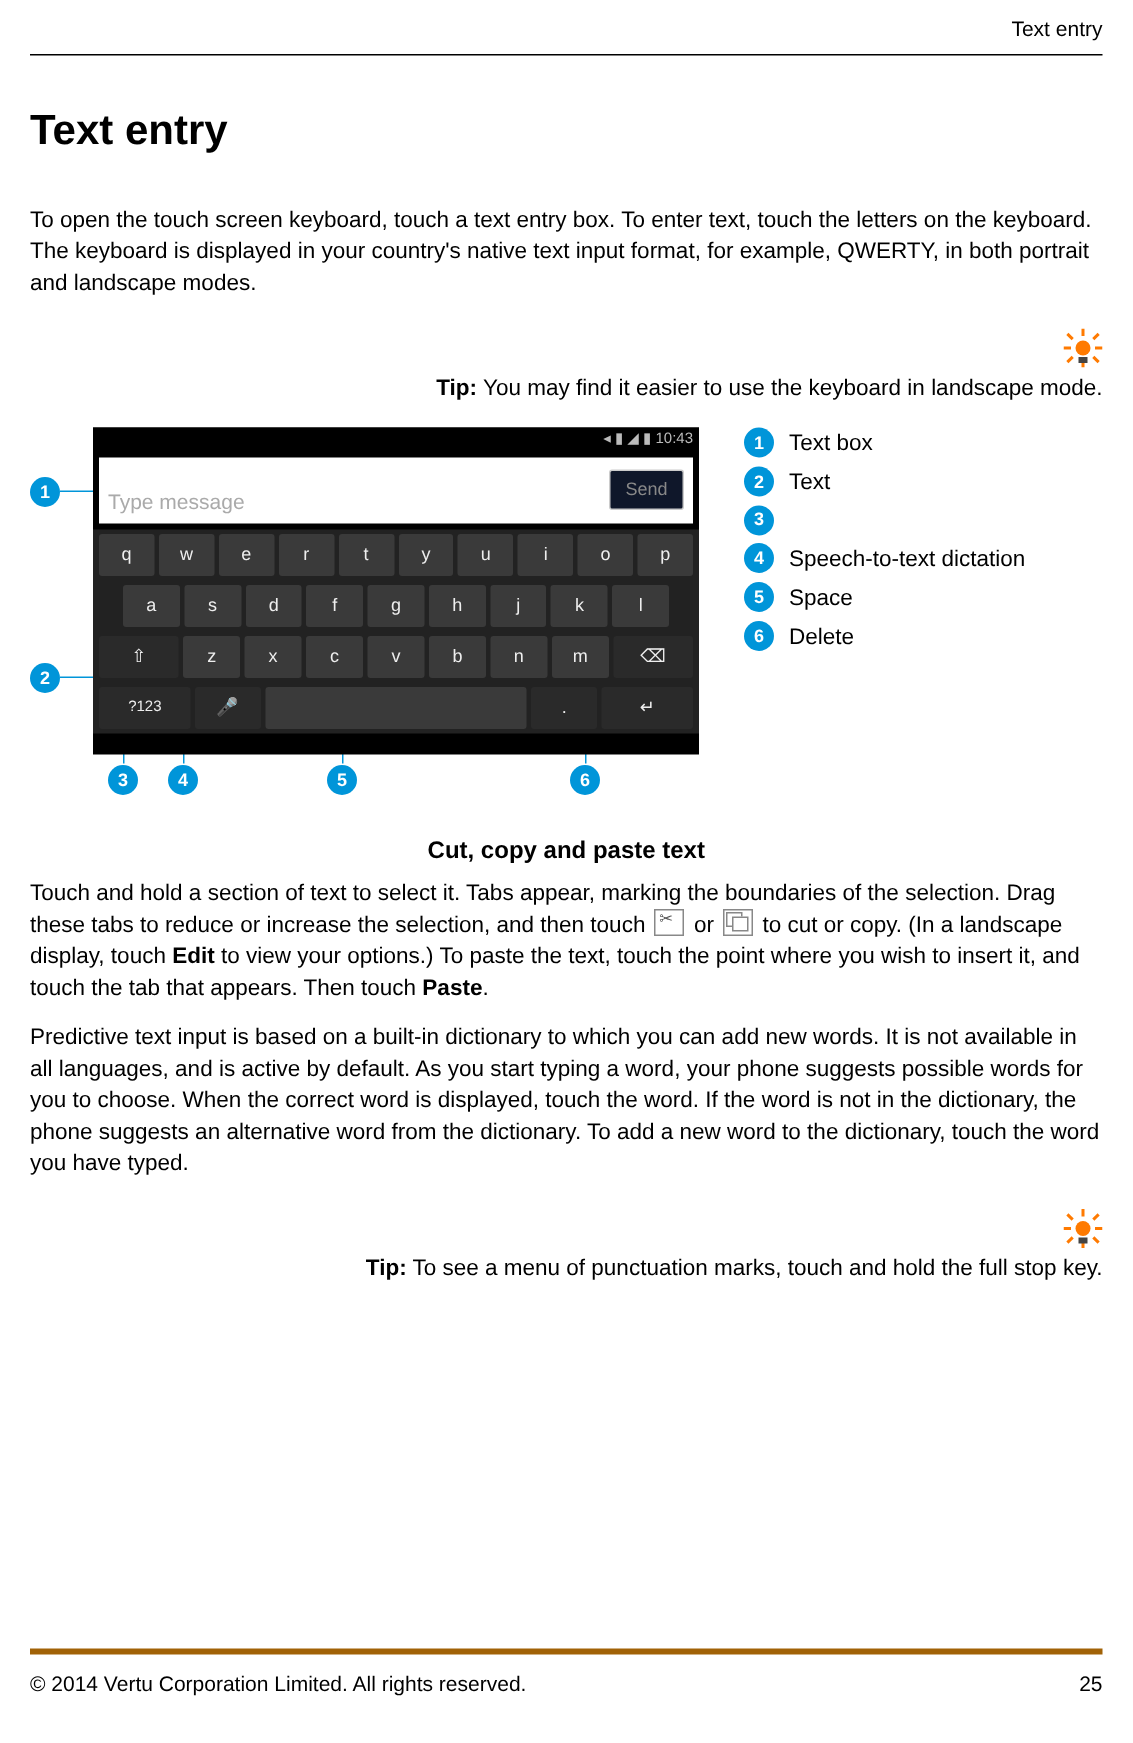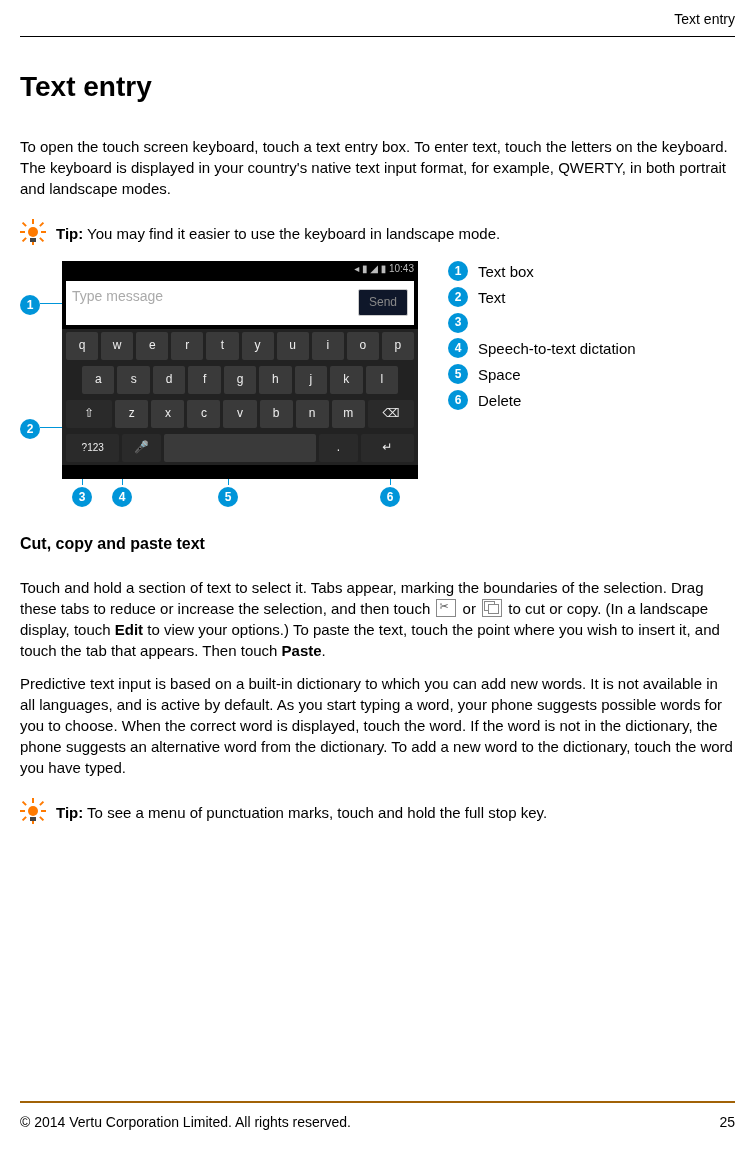--- a/index.html
+++ b/index.html
@@ -37,70 +37,71 @@
     margin: 0 0 30px 0;
   }
   h2.section-h {
     font-size: 20px;
     font-weight: bold;
     margin: 0 0 8px 0;
   }
   h3.sub-h {
     font-size: 16px;
     font-weight: bold;
-    margin: 18px 0 22px 0;
+    margin: 18px 0 6px 0;
+    text-align: center;
   }
   p {
     margin: 0 0 12px 0;
   }
   .tip-row {
     display: flex;
-    align-items: center;
-    gap: 10px;
+    align-items: flex-end;
     margin: 8px 0 12px 0;
+    flex-direction: column;
   }
   .tip-icon svg { display: block; }
   .tip-text { margin-top: 3px; }
   .bold { font-weight: bold; }
 
   
   .figure-area {
     display: flex;
     align-items: flex-start;
     gap: 30px;
     margin-top: 4px;
   }
   .phone-wrap {
     position: relative;
     padding-left: 42px;
     padding-bottom: 36px;
   }
   .phone {
-    width: 356px;
+    width: 404px;
     background: #000;
     color: #fff;
     font-family: Arial, sans-serif;
     position: relative;
     height: 218px;
   }
   .statusbar {
     height: 16px;
     background: #000;
     text-align: right;
     font-size: 10px;
     color: #bbb;
     padding: 0 4px;
     line-height: 16px;
   }
   .msgbox {
     background: #fff;
     margin: 4px;
     height: 44px;
     display: flex;
-    align-items: flex-start;
+    align-items: flex-end;
     justify-content: space-between;
     padding: 4px 6px;
     box-sizing: border-box;
   }
   .msg-placeholder {
     color: #aaa;
     font-size: 14px;
     padding-top: 2px;
   }
   .send-btn {
@@ -198,21 +199,21 @@
     content: "";
     position: absolute;
     border: 1px solid #888;
     width: 9px; height: 8px;
     top: 4px; left: 5px;
     background: #fff;
   }
 
   .footer {
     margin-top: auto;
-    border-top: 2px solid #a16207;
+    border-top: 4px solid #a16207;
     padding: 10px 0 14px 0;
     display: flex;
     justify-content: space-between;
     font-size: 14px;
   }
 </style>
 </head>
 <body>
 
 <div class="page">

